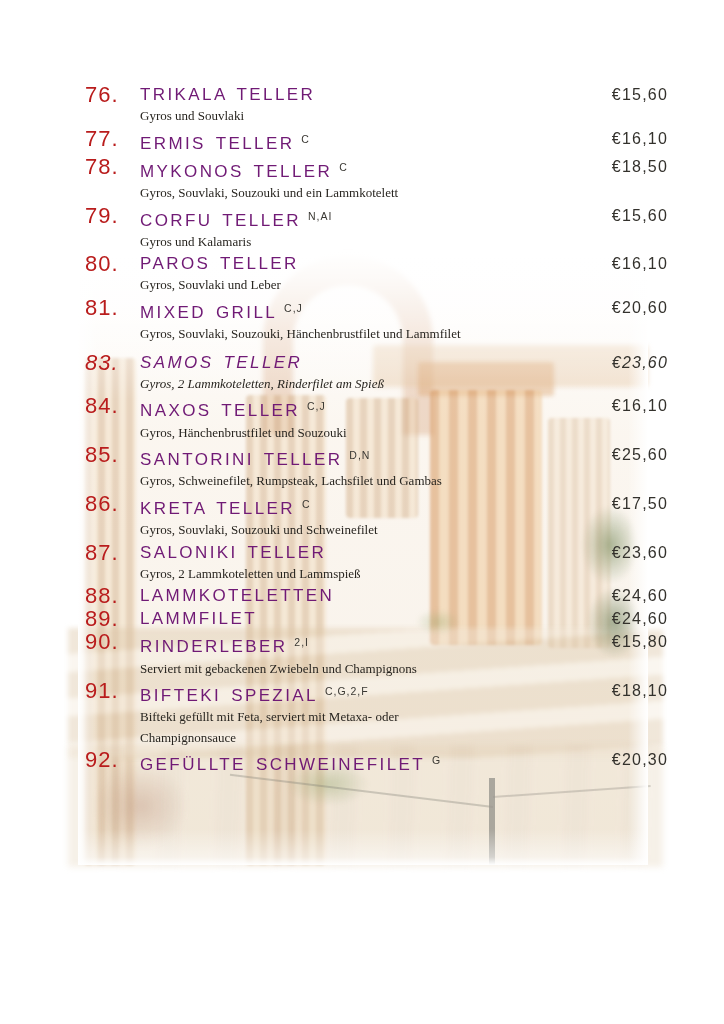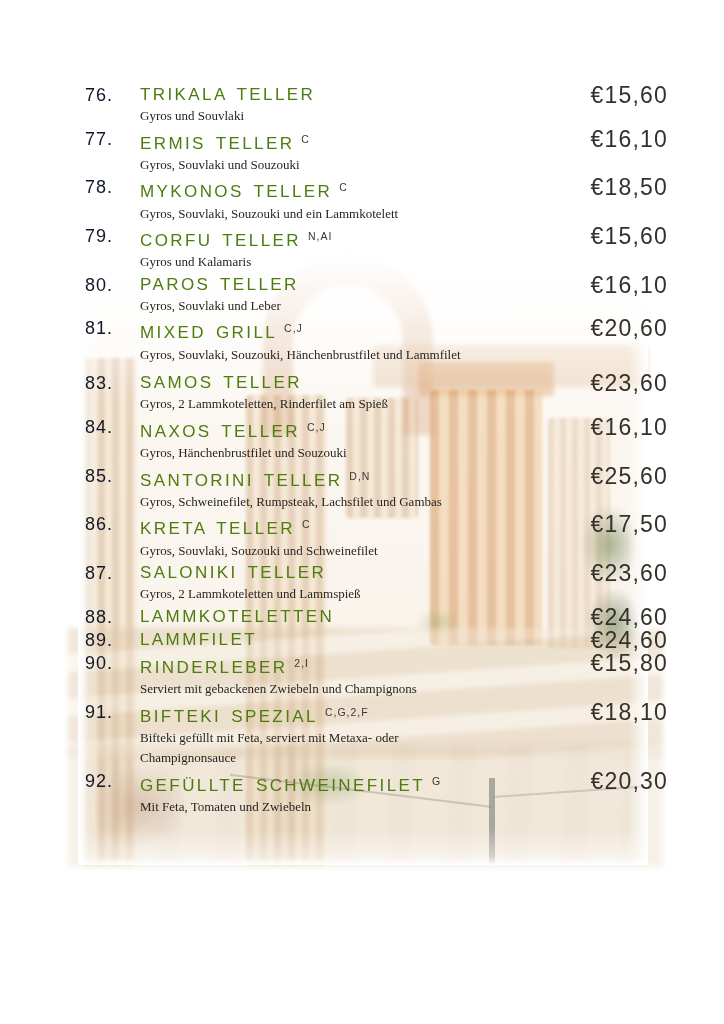--- a/index.html
+++ b/index.html
@@ -56,30 +56,30 @@
   .fade{left:0;top:0;right:0;bottom:0;
     background:
       linear-gradient(180deg,#ffffff 0,rgba(255,255,255,0.85) 28px,rgba(255,255,255,0.45) 80px,rgba(255,255,255,0) 150px),
       linear-gradient(90deg,#ffffff 0,rgba(255,255,255,0) 20px),
       linear-gradient(270deg,#ffffff 0,rgba(255,255,255,0) 20px),
       linear-gradient(0deg,#ffffff 0,rgba(255,255,255,0.5) 8px,rgba(255,255,255,0) 36px);}
 
   
   .menu{position:absolute;left:85px;top:84px;right:56px;z-index:1;}
   .item{display:flex;align-items:flex-start;margin-bottom:1px;}
-  .item.gap-before{margin-top:7px;}
-  .num{flex:0 0 55px;font-size:18px;line-height:22px;letter-spacing:1px;color:#0f172a;}
+  .item.gap-before{margin-top:7px;font-style:italic;}
+  .num{flex:0 0 55px;font-size:22px;line-height:22px;letter-spacing:1px;color:#b91c1c;}
   .mid{flex:1 1 auto;min-width:0;}
   .name-line{line-height:22px;white-space:nowrap;}
-  .name{font-size:17px;letter-spacing:2.4px;color:#4d7c0f;word-spacing:3px;}
+  .name{font-size:17px;letter-spacing:2.4px;color:#701a75;word-spacing:3px;}
   .codes{font-size:10.5px;letter-spacing:1px;color:#3a3833;vertical-align:super;margin-left:7px;}
   .desc{font-family:"Liberation Serif",serif;font-size:13px;line-height:20.5px;
     color:#282520;white-space:pre-line;max-width:440px;}
   .price{flex:0 0 auto;min-width:74px;text-align:right;
-    font-size:23px;line-height:22px;letter-spacing:1.2px;color:#33312c;}
+    font-size:16px;line-height:22px;letter-spacing:1.2px;color:#33312c;}
 </style>
 </head>
 <body>
 
 <div class="page">
 
   <div class="photo">
     <div class="wash"></div>
     <div class="arch"></div>
     <div class="beam"></div>
@@ -112,21 +112,20 @@
       <div class="desc">Gyros und Souvlaki</div>
     </div>
     <div class="price">€15,60</div>
   </div>
       <div class="item">
     <div class="num">77.</div>
     <div class="mid">
       <div class="name-line">
         <span class="name">ERMIS TELLER</span><span class="codes">C</span>
       </div>
-      <div class="desc">Gyros, Souvlaki und Souzouki</div>
     </div>
     <div class="price">€16,10</div>
   </div>
       <div class="item">
     <div class="num">78.</div>
     <div class="mid">
       <div class="name-line">
         <span class="name">MYKONOS TELLER</span><span class="codes">C</span>
       </div>
       <div class="desc">Gyros, Souvlaki, Souzouki und ein Lammkotelett</div>
@@ -252,18 +251,17 @@
 Champignonsauce</div>
     </div>
     <div class="price">€18,10</div>
   </div>
       <div class="item">
     <div class="num">92.</div>
     <div class="mid">
       <div class="name-line">
         <span class="name">GEFÜLLTE SCHWEINEFILET</span><span class="codes">G</span>
       </div>
-      <div class="desc">Mit Feta, Tomaten und Zwiebeln</div>
     </div>
     <div class="price">€20,30</div>
   </div>
     </main>
 </div>
 
 </body></html>

